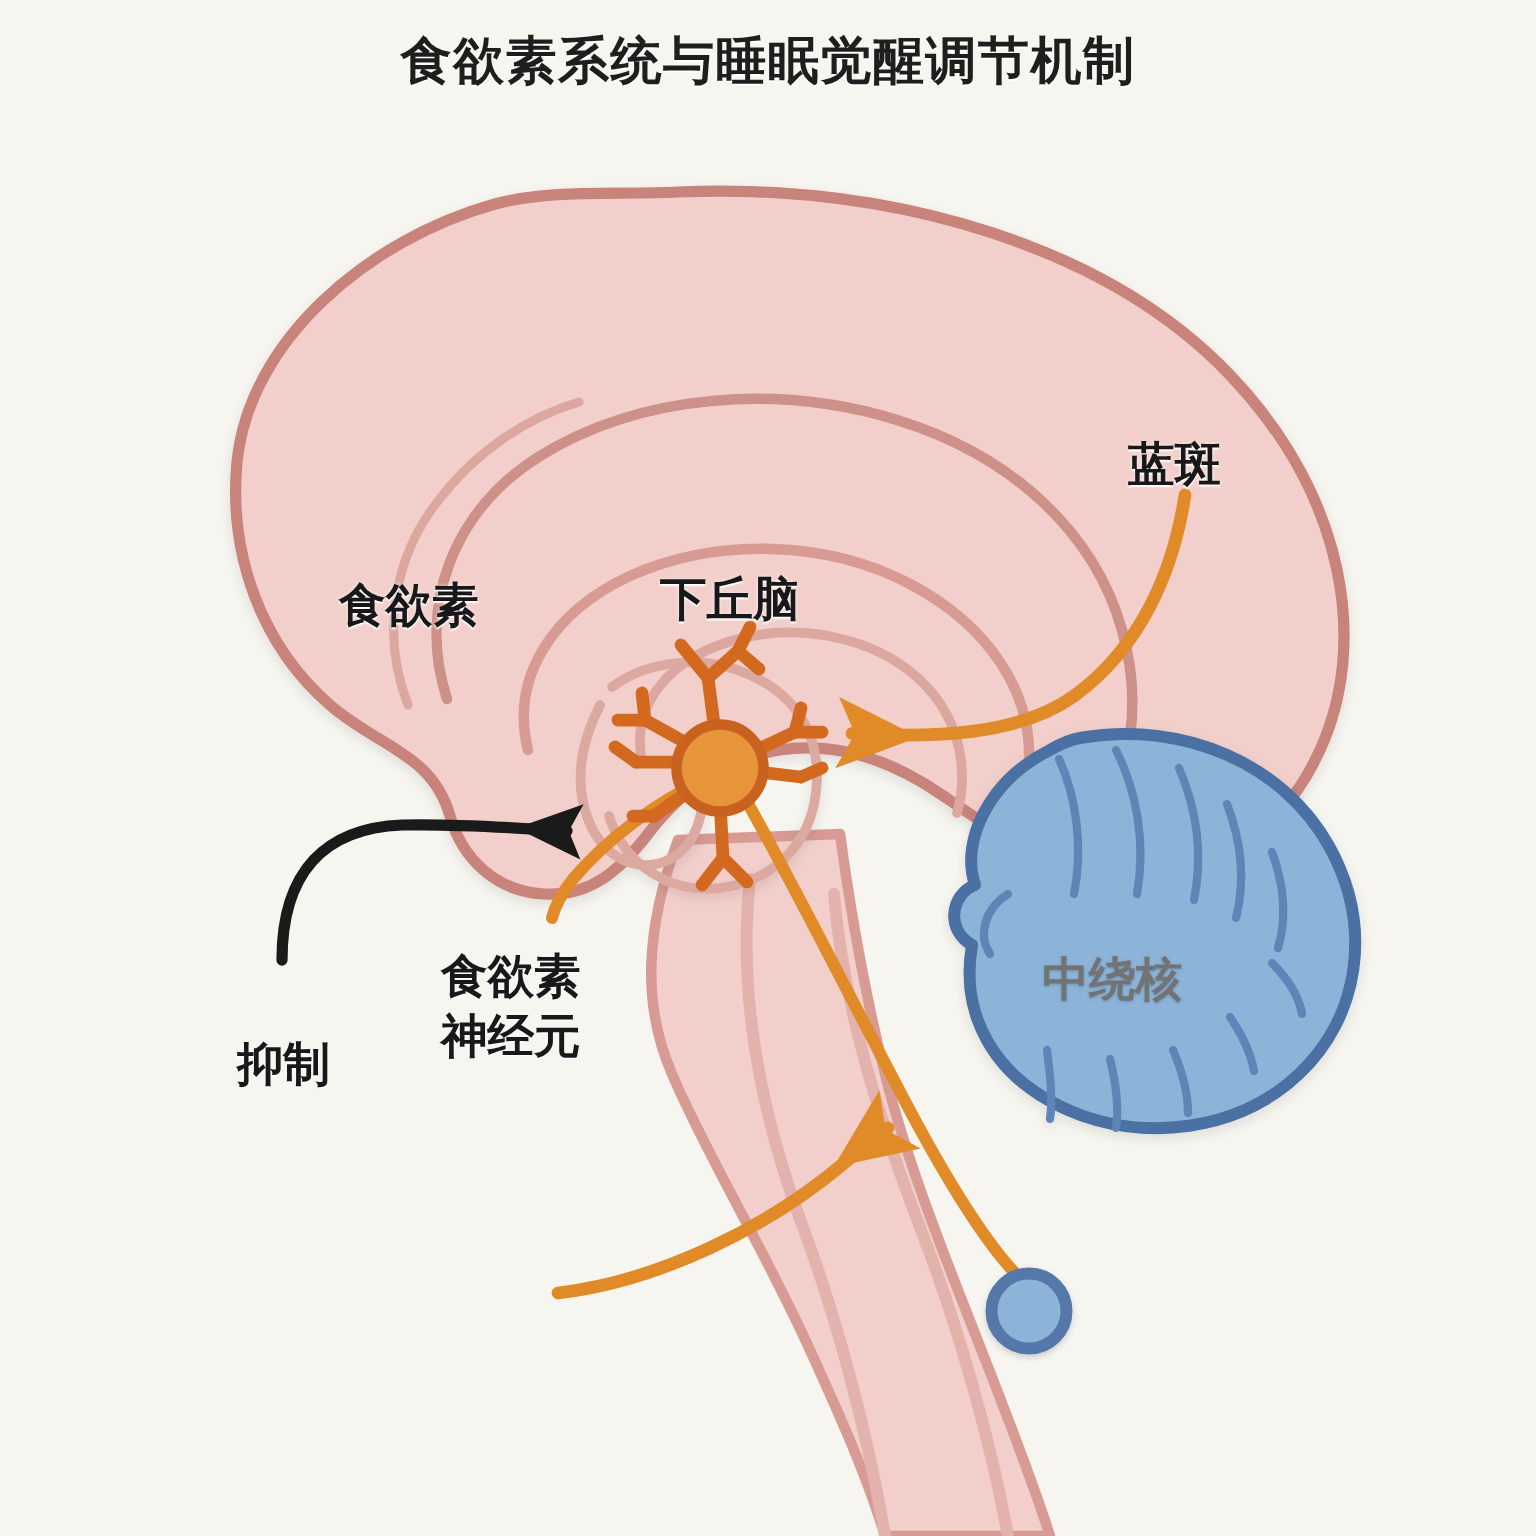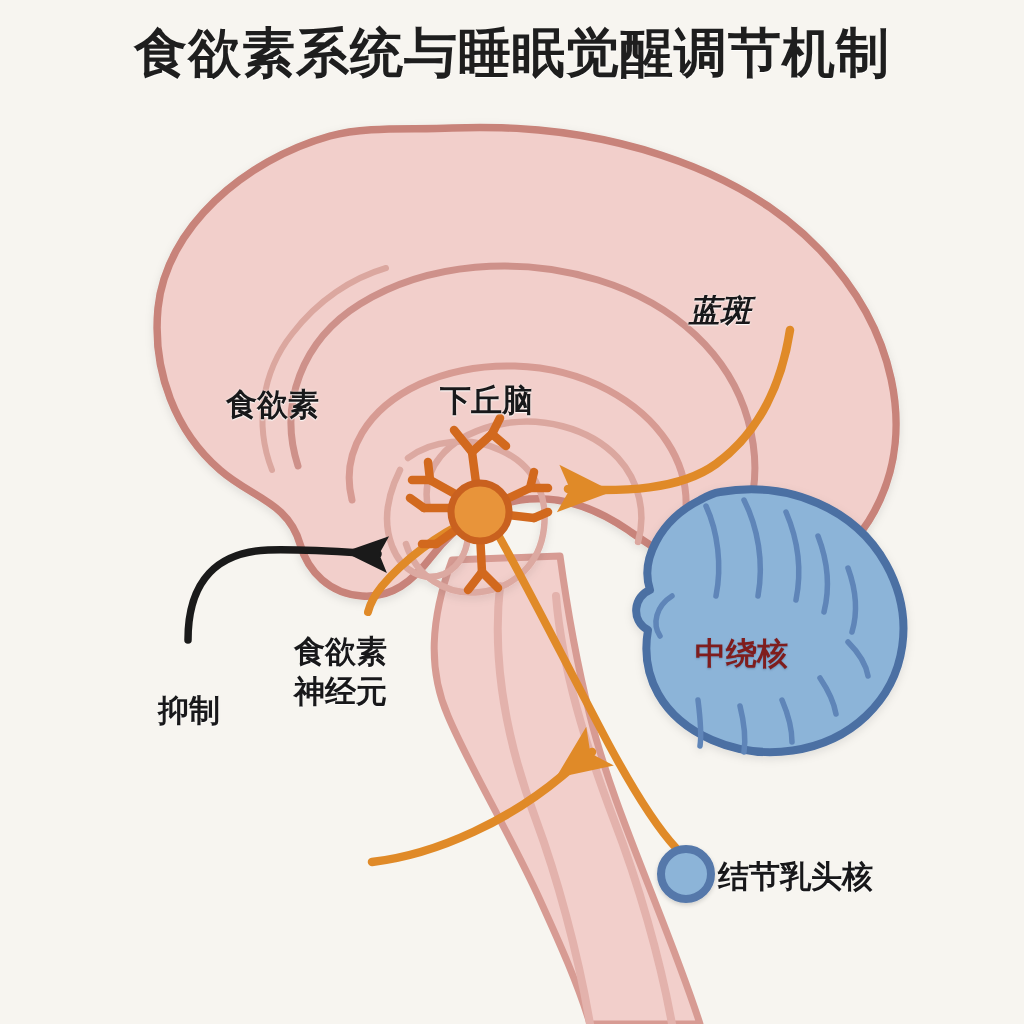--- a/index.html
+++ b/index.html
@@ -25,40 +25,40 @@
     top: 0;
     width: 1024px;
     height: 1024px;
   }
   .title {
     position: absolute;
     left: 0;
     top: 18px;
     width: 1024px;
     text-align: center;
-    font-size: 53px;
+    font-size: 34px;
     font-weight: 700;
     letter-spacing: 1px;
     color: #1E1E1E;
     font-family: "DejaVu Sans", "Liberation Sans", sans-serif;
     text-shadow: 0 1px 0 rgba(255,255,255,0.85);
     pointer-events: none;
   }
   .lbl {
     position: absolute;
     font-size: 31px;
     font-weight: 700;
     color: #18181A;
     white-space: pre;
     line-height: 1.28;
     text-shadow: 0 1px 1px rgba(255,255,255,0.9), 0 0 3px rgba(247,245,240,0.75);
     pointer-events: none;
   }
   .lbl.white {
-    color: #7f1d1d;
+    color: #737373;
     text-shadow: 0 1px 2px rgba(60,95,140,0.45);
   }
   .lbl.two-line { text-align: center; }
 </style>
 </head>
 <body>
 
 <div id="stage">
 
   <svg id="diagram" viewBox="0 0 1024 1024">
@@ -209,23 +209,22 @@
       <circle cx="480" cy="512" r="29" fill="#E8943A" stroke="#C9611F" stroke-width="7"></circle>
     </g>
   </svg>
 
   <div class="title">食欲素系统与睡眠觉醒调节机制</div>
 
   <div class="lbl" style="left:226px; top:385px;">食欲素</div>
 
   <div class="lbl" style="left:440px; top:381px;">下丘脑</div>
 
-  <div class="lbl" style="left:689px; top:291px;font-style:italic;">蓝斑</div>
+  <div class="lbl" style="left:752px; top:291px;">蓝斑</div>
 
   <div class="lbl two-line" style="left:294px; top:632px;"><span>食欲素</span><br><span>神经元</span></div>
 
   <div class="lbl" style="left:158px; top:691px;">抑制</div>
 
   <div class="lbl white" style="left:695px; top:634px;">中绕核</div>
 
-  <div class="lbl" style="left:718px; top:857px;">结节乳头核</div>
 
 </div>
 
 </body></html>

